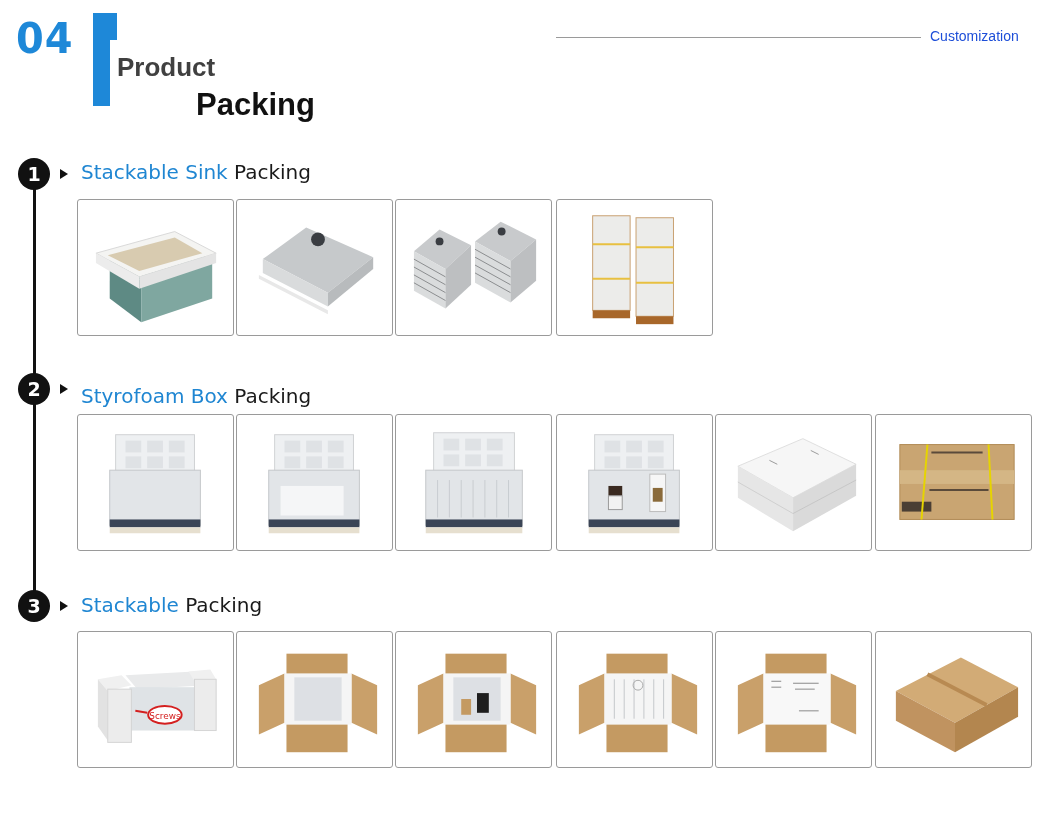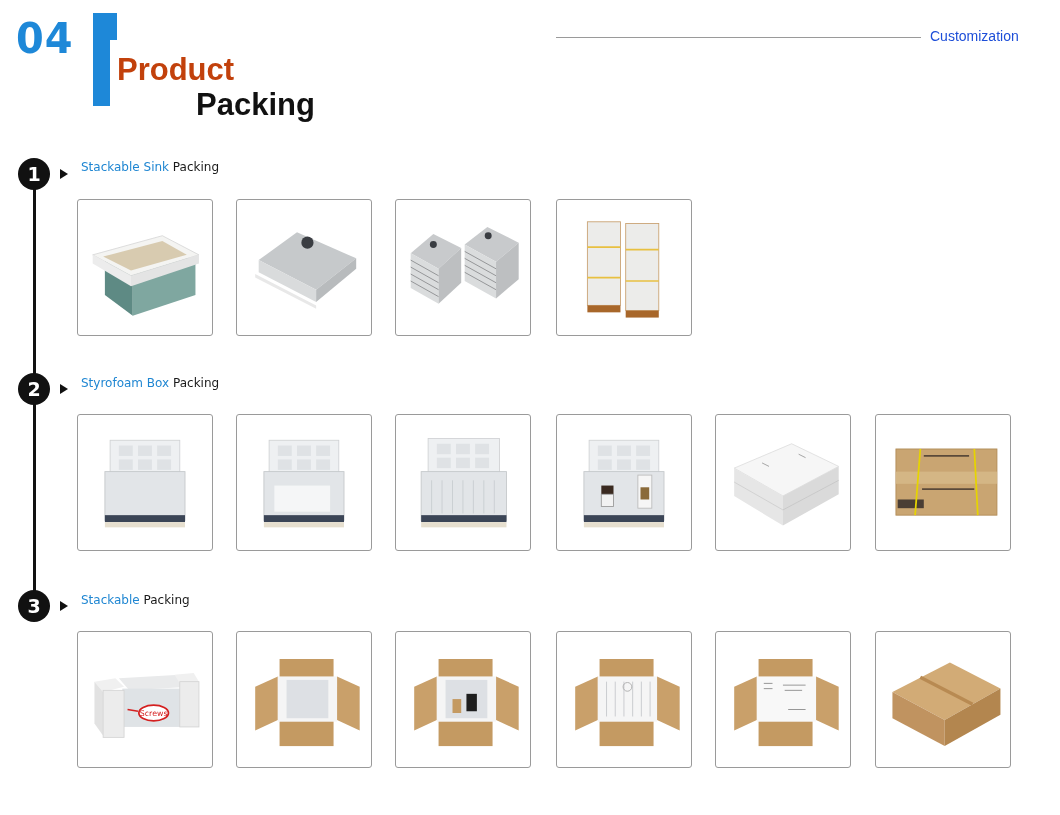--- a/index.html
+++ b/index.html
@@ -2,35 +2,35 @@
 <html><head>
 <meta charset="utf-8">
 <style>
   * { box-sizing: border-box; margin: 0; padding: 0; }
   html, body { width: 1060px; height: 815px; background: #ffffff; overflow: hidden; }
   body { position: relative; font-family: "DejaVu Sans", sans-serif; color: #1a1a1a; }
 
   .sec-num { position: absolute; left: 16px; top: 14px; font-family: "DejaVu Sans", sans-serif; font-weight: bold; font-size: 42px; color: #1e88d8; letter-spacing: 1px; transform: scaleX(0.95); transform-origin: left; }
   .title-bar { position: absolute; left: 93px; top: 13px; width: 24px; height: 93px; background: #1e88d8; }
   .title-bar-notch { position: absolute; left: 110px; top: 40px; width: 8px; height: 80px; background: #ffffff; }
-  .title-line1 { position: absolute; left: 117px; top: 52px; font-family: "Liberation Sans", sans-serif; font-size: 31px; font-weight: bold; color: #c2410c; }
+  .title-line1 { position: absolute; left: 117px; top: 52px; font-family: "Liberation Sans", sans-serif; font-size: 26px; font-weight: bold; color: #404040; }
   .title-line2 { position: absolute; left: 196px; top: 87px; font-family: "Liberation Sans", sans-serif; font-size: 31px; font-weight: bold; color: #111; }
 
   .top-rule { position: absolute; left: 556px; top: 37px; width: 365px; height: 1px; background: #9a9a9a; }
   .top-label { position: absolute; left: 930px; top: 28px; font-family: "Liberation Sans", sans-serif; font-size: 14px; color: #1d4ed8; }
 
   .timeline { position: absolute; left: 33px; top: 175px; width: 3px; height: 432px; background: #111; }
 
   .step-badge { position: absolute; left: 18px; width: 32px; height: 32px; border-radius: 50%; background: #111; color: #fff; font-family: "DejaVu Sans", sans-serif; font-weight: bold; font-size: 19px; text-align: center; line-height: 32px; }
   .step-arrow { position: absolute; left: 60px; width: 0; height: 0; border-top: 5px solid transparent; border-bottom: 5px solid transparent; border-left: 8px solid #111; }
-  .step-title { position: absolute; left: 81px; font-family: "DejaVu Sans", sans-serif; font-size: 12px; white-space: nowrap; }
+  .step-title { position: absolute; left: 81px; font-family: "DejaVu Sans", sans-serif; font-size: 20px; white-space: nowrap; }
   .step-title .accent { color: #1f86d2; }
   .step-title .rest { color: #1a1a1a; }
 
-  .photo { position: absolute; width: 136px; height: 137px; border: 1.5px solid #9a9a9a; border-radius: 3px; background: #fff; overflow: hidden; padding-left: 6px; }
+  .photo { position: absolute; width: 157px; height: 137px; border: 1.5px solid #9a9a9a; border-radius: 3px; background: #fff; overflow: hidden; padding-left: 6px; }
   .photo svg { width: 100%; height: 100%; display: block; }
 </style>
 </head>
 <body>
 
 <div class="sec-num">04</div>
 <div class="title-bar"></div>
 <div class="title-bar-notch"></div>
 <div class="title-line1">Product</div>
 <div class="title-line2">Packing</div>
@@ -95,21 +95,21 @@
     <rect x="72" y="118" width="38" height="8" fill="#a8672a"></rect>
     <line x1="28" y1="45" x2="66" y2="45" stroke="#e8c040" stroke-width="2"></line>
     <line x1="28" y1="80" x2="66" y2="80" stroke="#e8c040" stroke-width="2"></line>
     <line x1="72" y1="48" x2="110" y2="48" stroke="#e8c040" stroke-width="2"></line>
     <line x1="72" y1="84" x2="110" y2="84" stroke="#e8c040" stroke-width="2"></line>
   </svg>
 </div>
 
 <div class="step-badge" style="top:373px">2</div>
 <div class="step-arrow" style="top:384px"></div>
-<div class="step-title" style="top:376px"><span class="accent">Styrofoam Box</span><span class="rest"> Packing</span></div>
+<div class="step-title" style="top:384px"><span class="accent">Styrofoam Box</span><span class="rest"> Packing</span></div>
 
 <div class="photo" style="left:77px;top:414px">
   <svg viewBox="0 0 147 137">
     <rect x="30" y="20" width="80" height="40" fill="#eef0f2" stroke="#d0d2d4"></rect>
     <rect x="40" y="26" width="16" height="12" fill="#dfe2e5"></rect>
       <rect x="62" y="26" width="16" height="12" fill="#dfe2e5"></rect>
       <rect x="84" y="26" width="16" height="12" fill="#dfe2e5"></rect>
     <rect x="40" y="42" width="16" height="12" fill="#dfe2e5"></rect>
       <rect x="62" y="42" width="16" height="12" fill="#dfe2e5"></rect>
       <rect x="84" y="42" width="16" height="12" fill="#dfe2e5"></rect>

